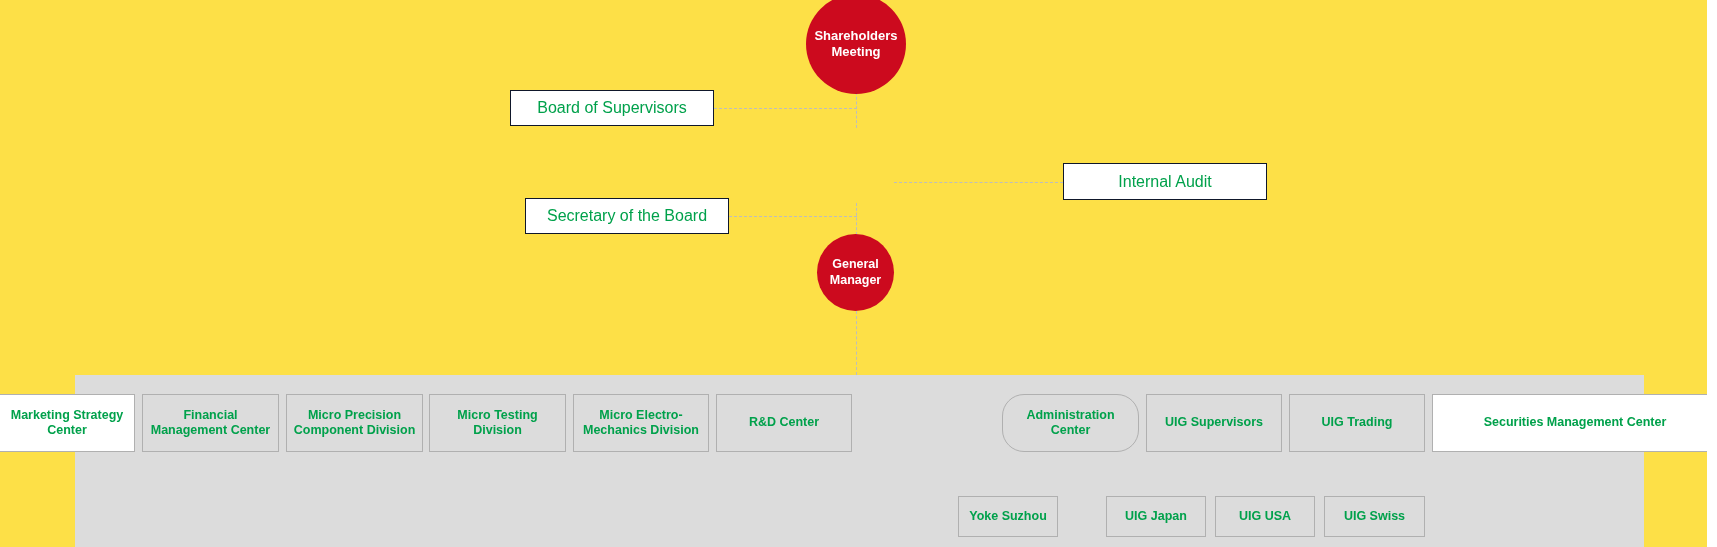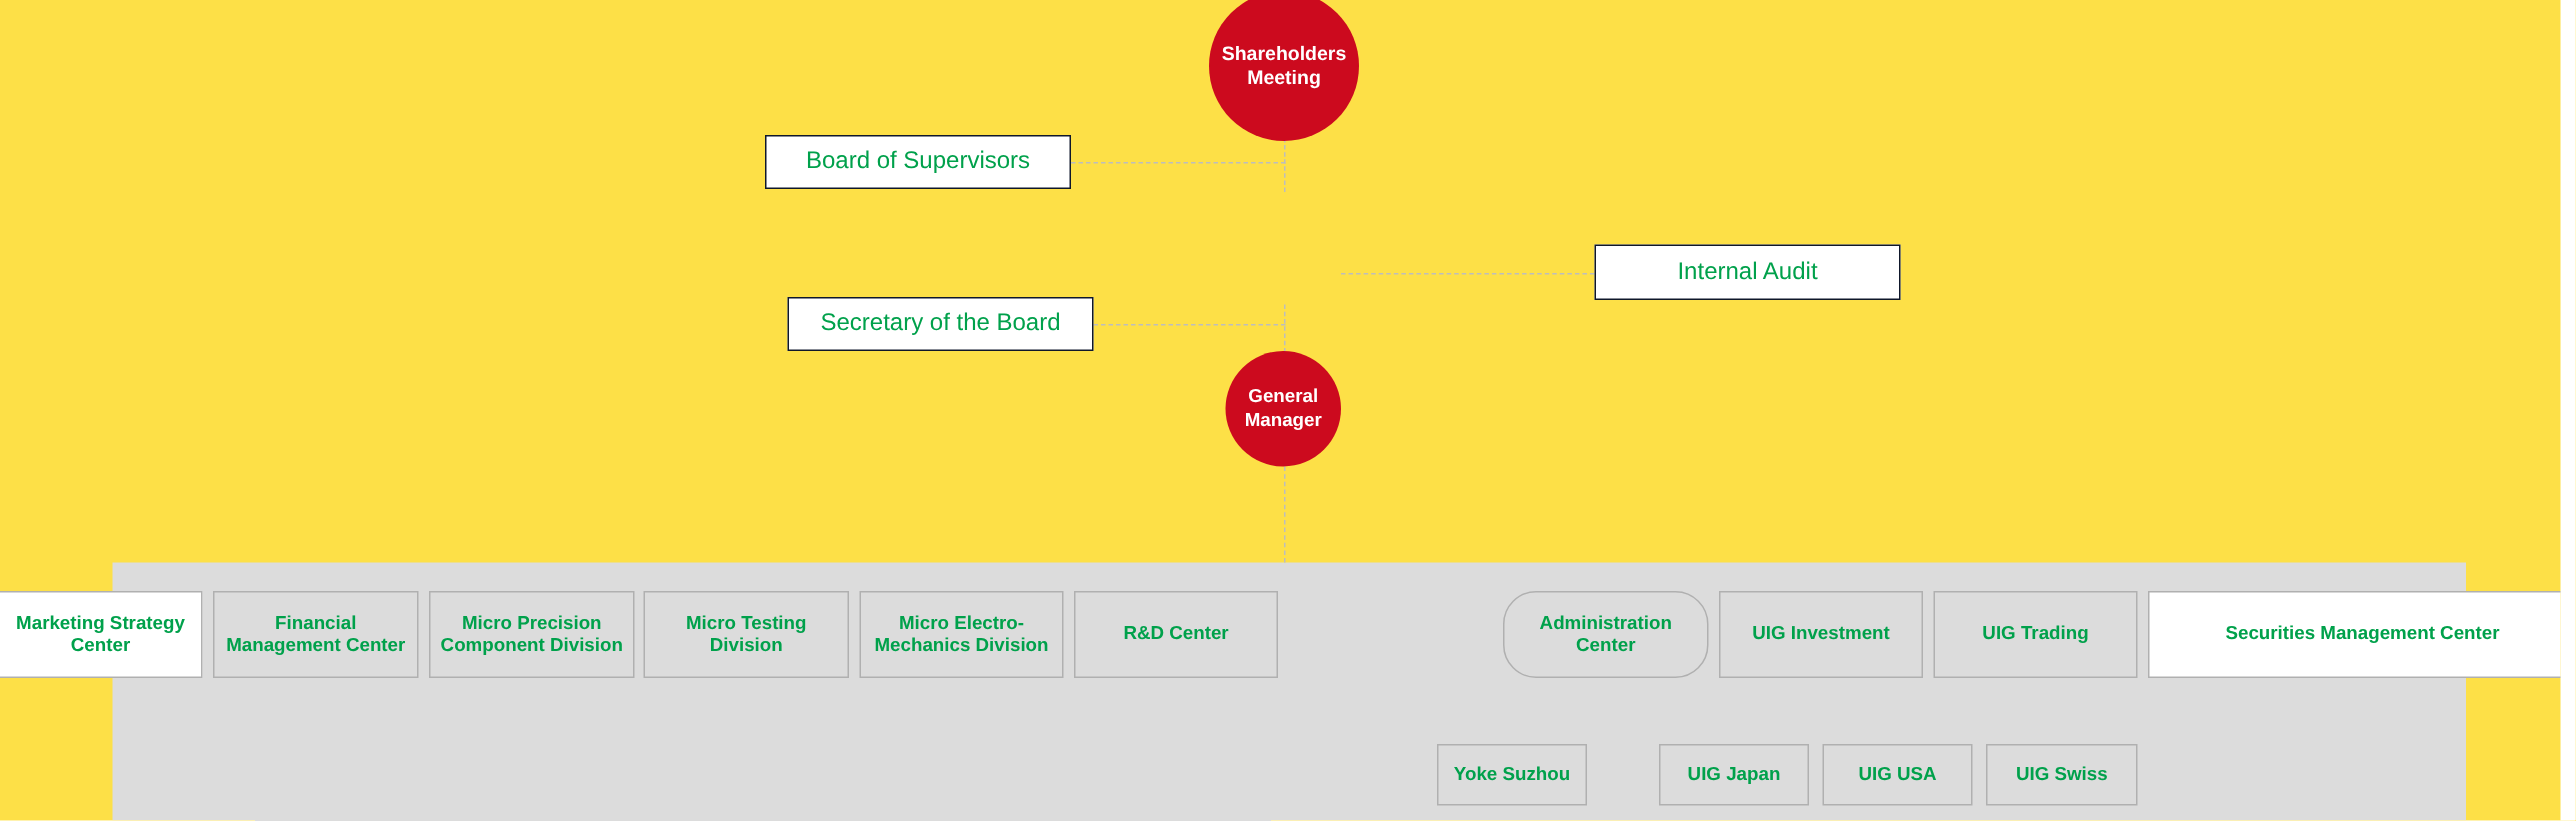--- a/index.html
+++ b/index.html
@@ -169,21 +169,21 @@
 
   <div class="div-box row-main" style="left:429px; width:137px;">Micro Testing Division</div>
 
   <div class="div-box row-main" style="left:573px; width:136px;">Micro Electro-Mechanics Division</div>
 
   <div class="div-box row-main" style="left:716px; width:136px;">R&amp;D Center</div>
 
 
   <div class="div-box row-main" style="left:1002px; width:137px;border-radius:22px;">Administration Center</div>
 
-  <div class="div-box row-main" style="left:1146px; width:136px;">UIG Investment</div>
+  <div class="div-box row-main" style="left:1146px; width:136px;">UIG Supervisors</div>
 
   <div class="div-box row-main" style="left:1289px; width:136px;">UIG Trading</div>
 
   <div class="div-box row-main edge" style="left:1432px; width:286px;">Securities Management Center</div>
 
   <div class="div-box row-sub" style="left:958px; width:100px;">Yoke Suzhou</div>
 
   <div class="div-box row-sub" style="left:1106px; width:100px;">UIG Japan</div>
 
   <div class="div-box row-sub" style="left:1215px; width:100px;">UIG USA</div>

